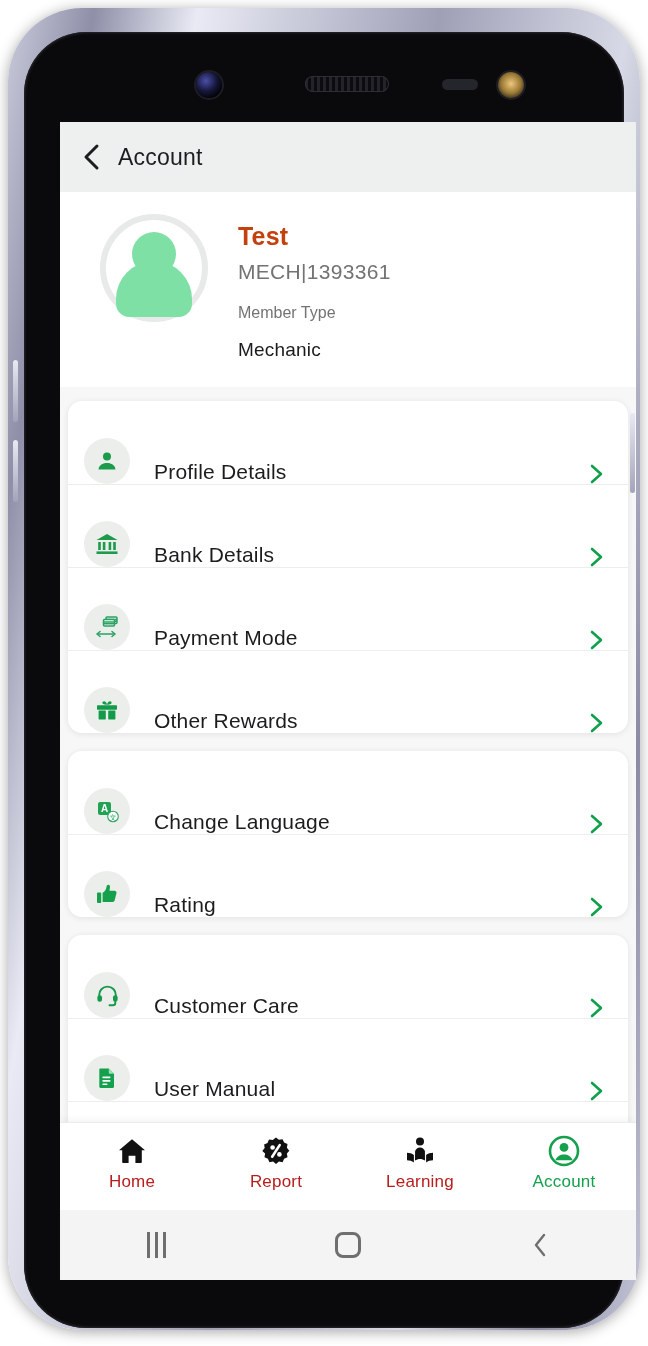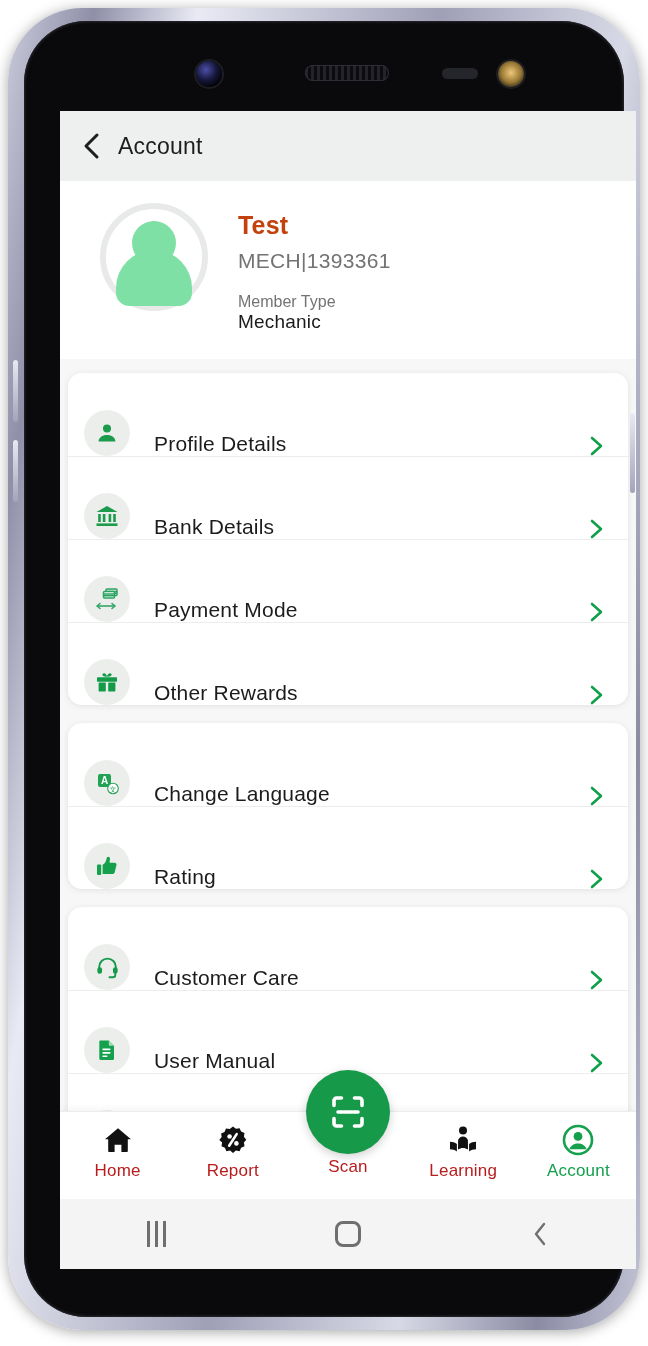--- a/index.html
+++ b/index.html
@@ -9,21 +9,21 @@
   }
 
   
   .phone-frame{
     position:absolute;left:8px;top:8px;width:632px;height:1322px;
     border-radius:74px;
     background:linear-gradient(100deg,#c9cada 0%,#8f90a8 10%,#e9eaf4 22%,#9fa0b6 50%,#d8d9e6 72%,#8b8ca4 88%,#c4c5d6 100%);
     box-shadow:0 2px 14px rgba(0,0,0,.35);
   }
   .phone-body{
-    position:absolute;left:16px;top:13px;width:600px;height:1296px;
+    position:absolute;left:16px;top:24px;width:600px;height:1296px;
     border-radius:62px;background:#0a0a0c;
     box-shadow:inset 0 0 3px 1px #2a2a31;
   }
   .phone-screen{
     position:absolute;left:36px;top:90px;width:576px;height:1158px;
     background:#f7f7f7;overflow:hidden;
   }
 
   
   .btn-vol-up{position:absolute;left:5px;top:352px;width:5px;height:62px;border-radius:3px;
@@ -60,21 +60,21 @@
     background:#fff;border:6px solid #e7eae8;position:relative;flex:0 0 auto;box-sizing:border-box;
   }
   .avatar .av-head{position:absolute;left:50%;top:12px;transform:translateX(-50%);
     width:44px;height:44px;border-radius:50%;background:#7fe0a6;}
   .avatar .av-body{position:absolute;left:50%;bottom:-1px;transform:translateX(-50%);
     width:76px;height:56px;border-radius:40px 40px 14px 14px;background:#7fe0a6;}
   .profile-info{margin-left:30px;padding-top:8px;}
   .profile-name{font-size:25px;font-weight:bold;color:#c2410c;letter-spacing:.2px;}
   .profile-id{font-size:21px;color:#737373;margin-top:9px;letter-spacing:.3px;}
   .member-label{font-size:16px;color:#737373;margin-top:20px;}
-  .member-value{font-size:19px;color:#1b1b1d;margin-top:0;letter-spacing:.2px;}
+  .member-value{font-size:19px;color:#1b1b1d;margin-top:17px;letter-spacing:.2px;}
 
   
   .scroll-area{background:#f7f7f7;padding:14px 0 0 0;}
   .card{
     background:#fff;margin:0 8px 18px 8px;border-radius:14px;
     box-shadow:0 1px 6px rgba(0,0,0,.09);overflow:hidden;
   }
   .row{
     display:flex;align-items:flex-end;height:83px;padding:0 22px 0 16px;
     box-sizing:border-box;position:relative;cursor:pointer;
@@ -315,32 +315,20 @@
             <svg width="30" height="30" viewBox="0 0 30 30">
               <path d="M15 1.4l2.9 2.4 3.7-.6 1.5 3.4 3.4 1.5-.6 3.7 2.4 2.9-2.4 2.9.6 3.7-3.4 1.5-1.5 3.4-3.7-.6-2.9 2.4-2.9-2.4-3.7.6-1.5-3.4-3.4-1.5.6-3.7L1.3 15l2.4-2.9-.6-3.7 3.4-1.5 1.5-3.4 3.7.6z" fill="#111"></path>
               <circle cx="11.6" cy="11.5" r="2.3" fill="#fff"></circle>
               <circle cx="18.4" cy="18.4" r="2.3" fill="#fff"></circle>
               <rect x="13.6" y="6.8" width="2.6" height="16.4" rx="1.3" fill="#fff" transform="rotate(33 15 15)"></rect>
             </svg>
           </div>
           <div class="nav-label">Report</div>
         </div>
 
-        <div class="nav-item scan">
-          <div class="scan-fab">
-            <svg width="40" height="40" viewBox="0 0 40 40" fill="none" stroke="#fff" stroke-width="3.6" stroke-linecap="round">
-              <path d="M6 13.5V8.6c0-1.4 1.2-2.6 2.6-2.6h4.9"></path>
-              <path d="M34 13.5V8.6c0-1.4-1.2-2.6-2.6-2.6h-4.9"></path>
-              <path d="M6 26.5v4.9c0 1.4 1.2 2.6 2.6 2.6h4.9"></path>
-              <path d="M34 26.5v4.9c0 1.4-1.2 2.6-2.6 2.6h-4.9"></path>
-              <line x1="10" y1="20" x2="30" y2="20"></line>
-            </svg>
-          </div>
-          <div class="nav-label">Scan</div>
-        </div>
 
         <div class="nav-item">
           <div class="nav-ico">
             <svg width="30" height="30" viewBox="0 0 30 30" fill="#111">
               <circle cx="15" cy="5.6" r="4"></circle>
               <path d="M15 11.5c-2.3 0-4.2 1.5-4.9 3.6l-.1 9.5c1.5-1.1 3.2-1.7 5-1.7s3.5.6 5 1.7l-.1-9.5c-.7-2.1-2.6-3.6-4.9-3.6z"></path>
               <path d="M2 16.8c2.6 0 5 .8 6.9 2.3v7.4C7 25 4.6 24.2 2 24.2z"></path>
               <path d="M28 16.8c-2.6 0-5 .8-6.9 2.3v7.4c1.9-1.5 4.3-2.3 6.9-2.3z"></path>
             </svg>
           </div>

